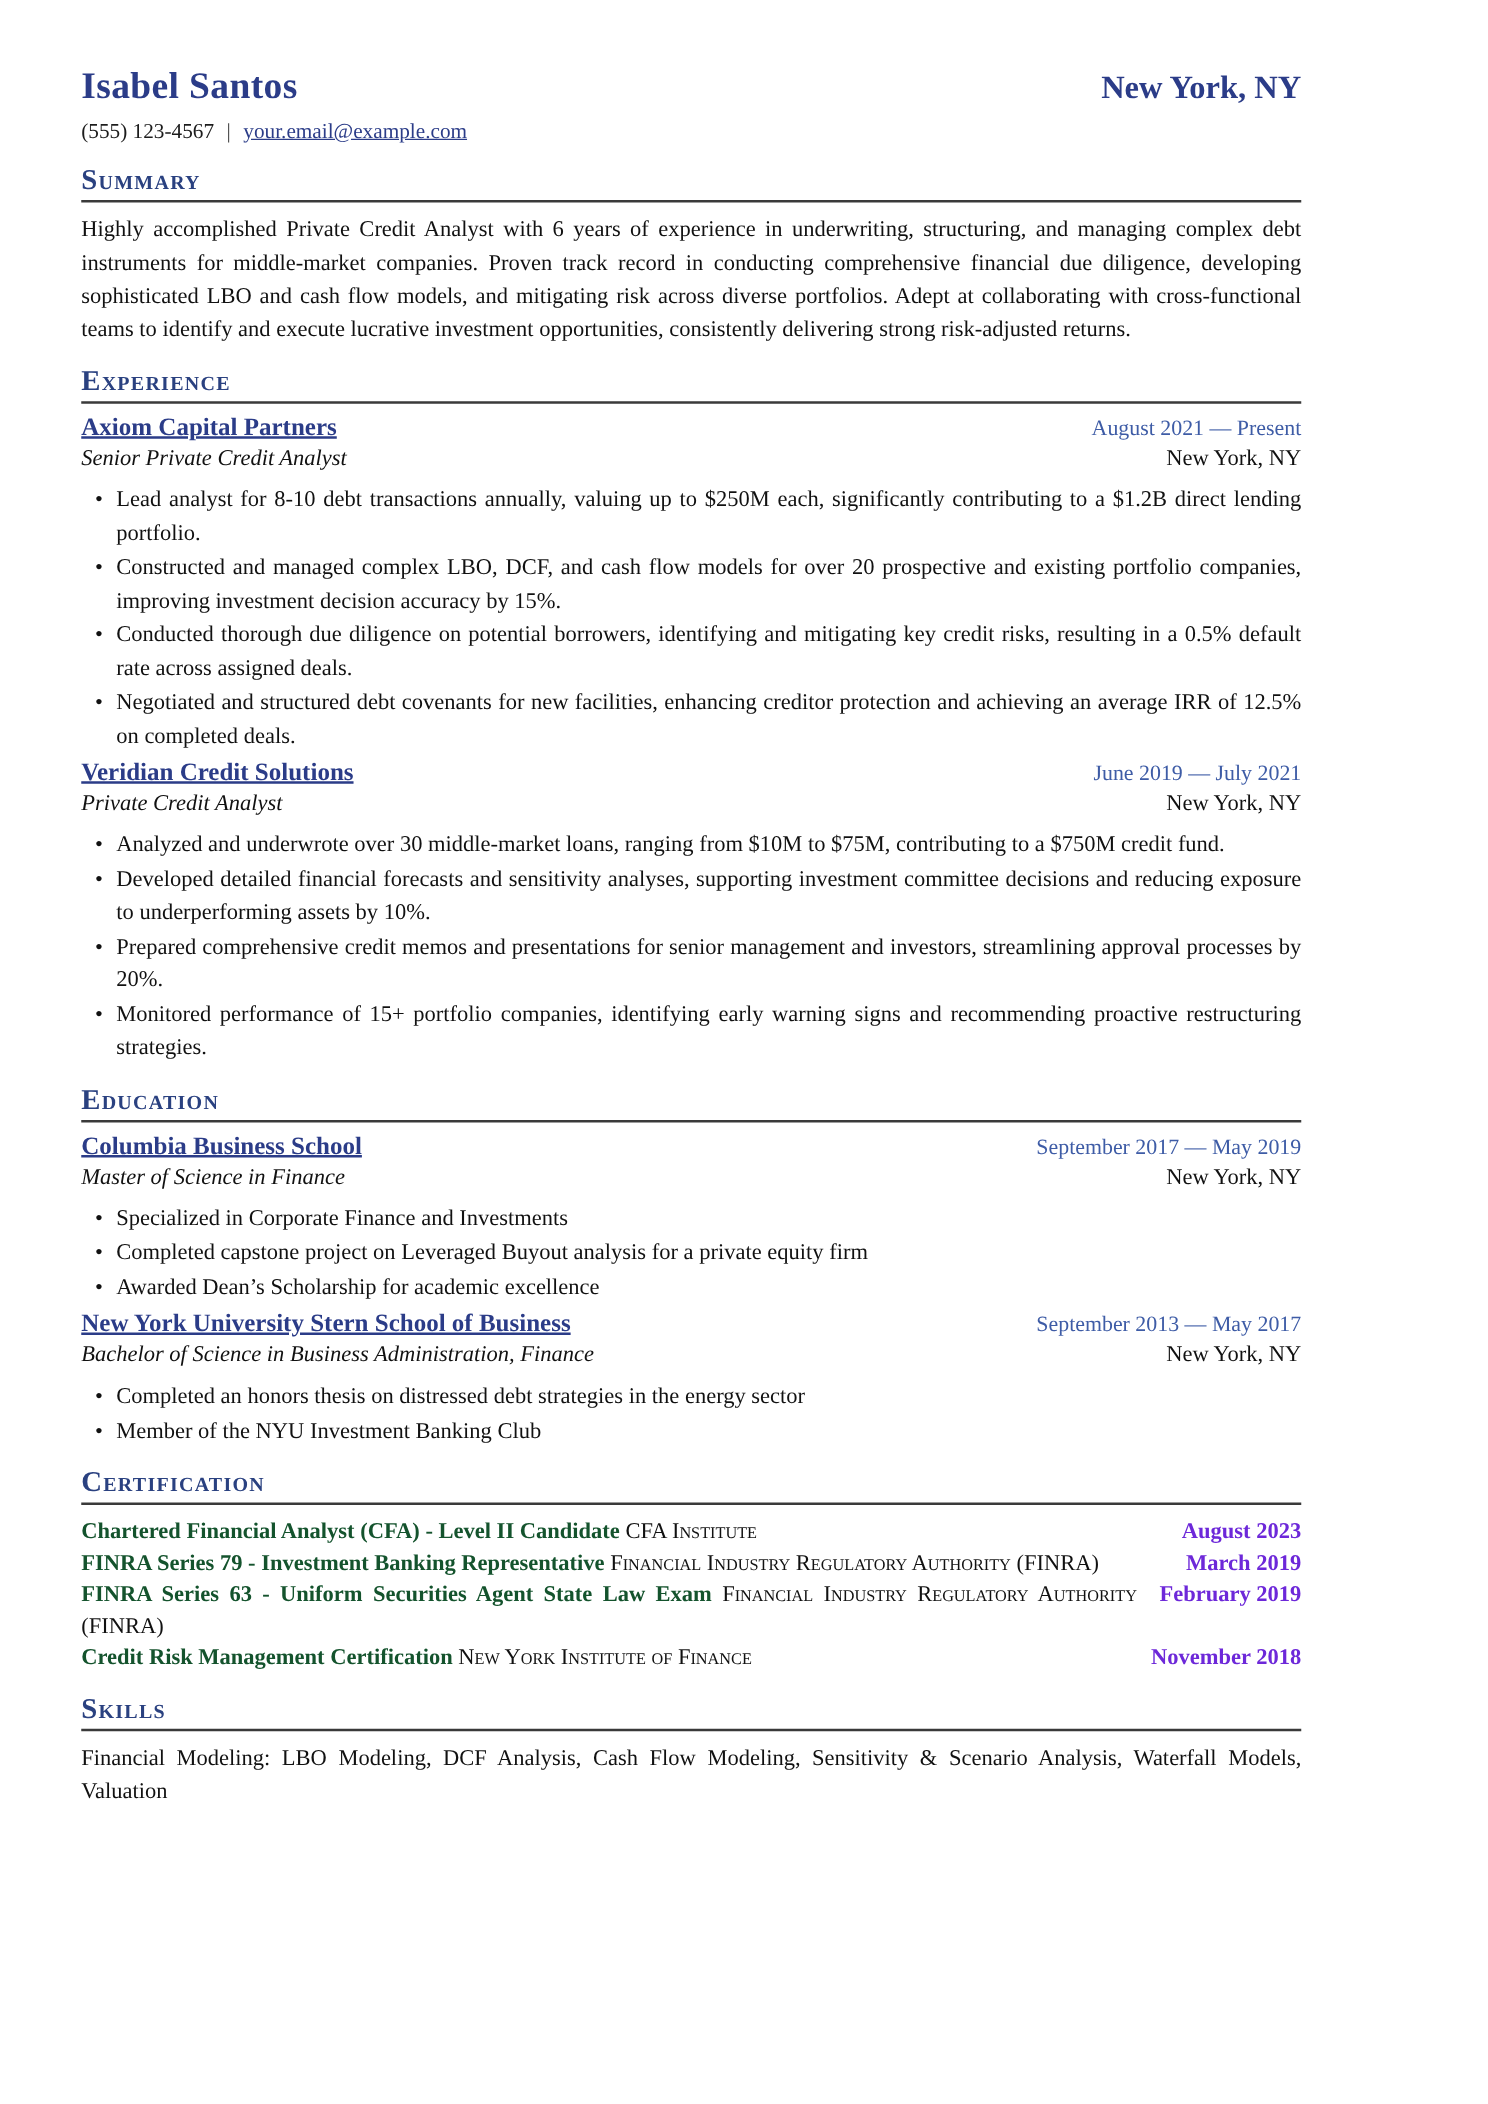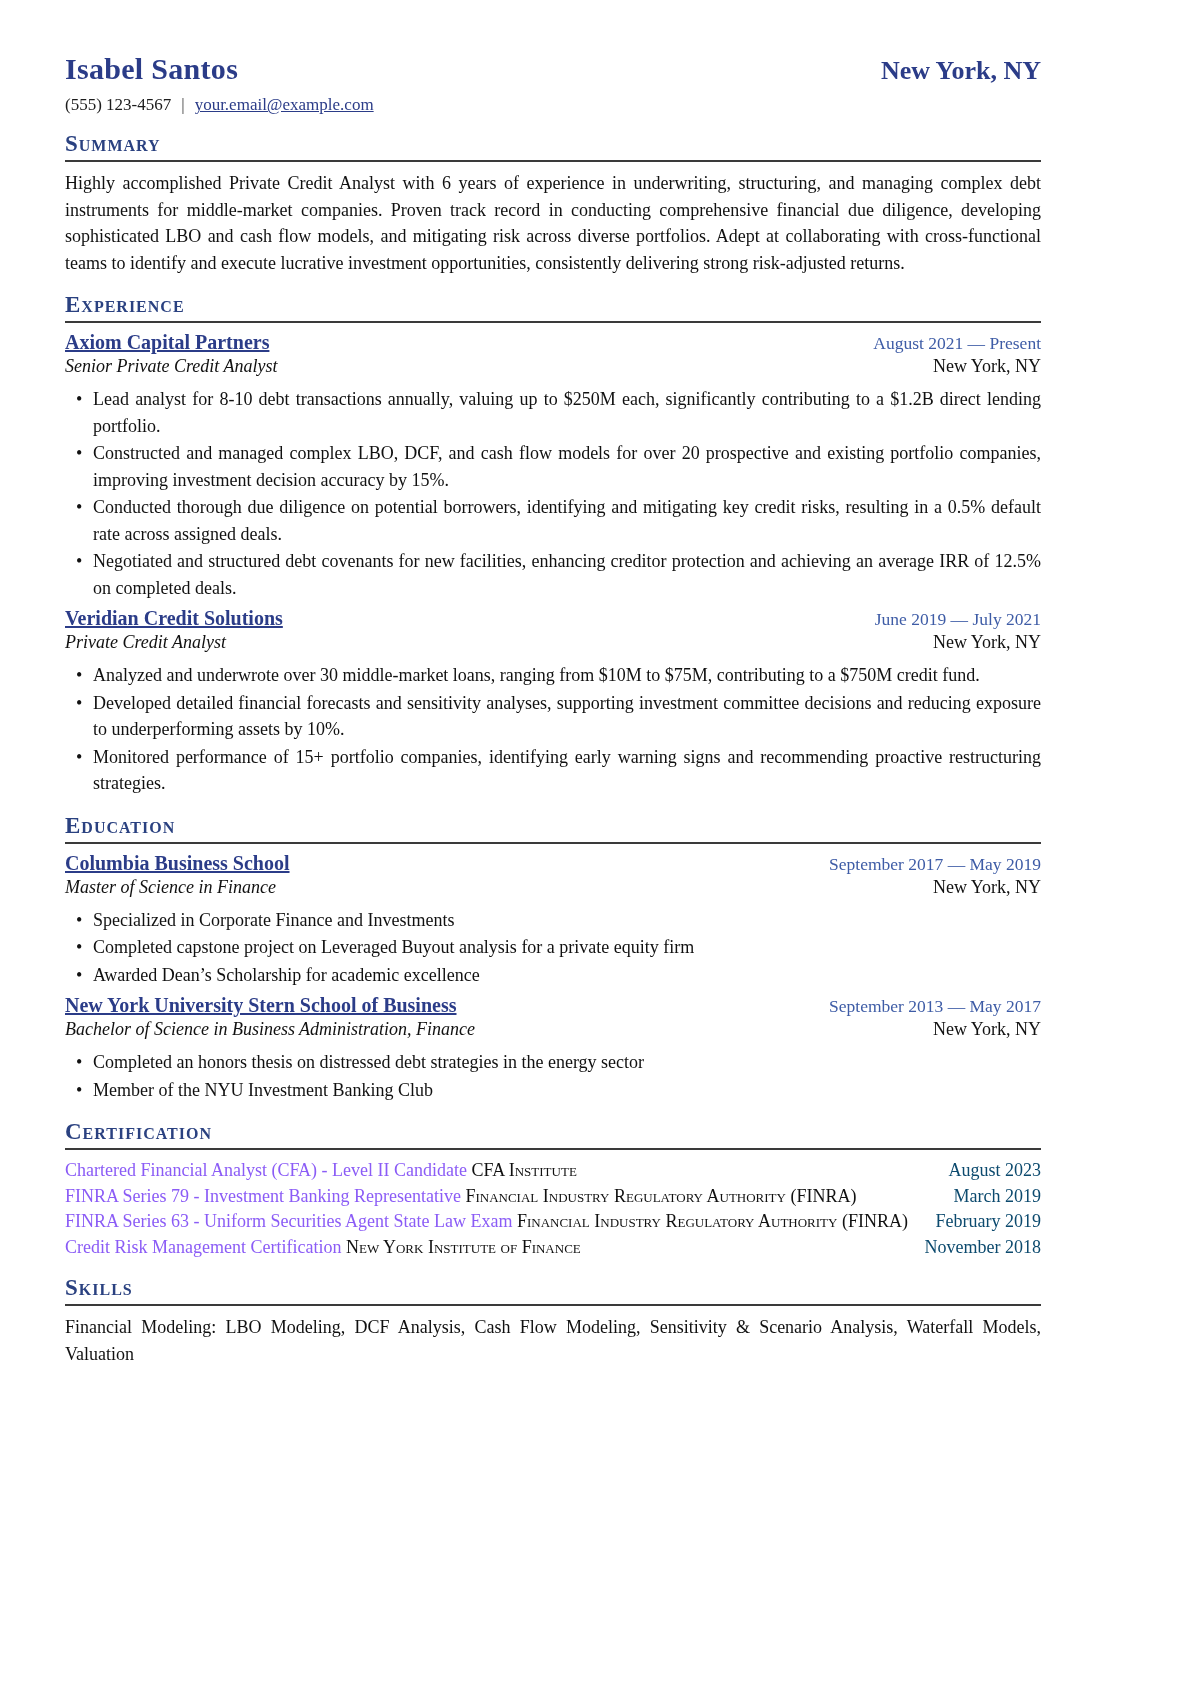--- a/index.html
+++ b/index.html
@@ -111,24 +111,25 @@
   
   .cert {
     font-size: 18px;
     line-height: 24.5px;
     text-align: justify;
     margin-bottom: 1px;
   }
   .cert::after { content: ""; display: block; clear: both; }
   .cert .cdate {
     float: right;
-    color: #0c4a6e;
+    color: #6d28d9;
     margin-left: 18px;
-  }
-  .cert .cname { font-weight: 400; color: #8b5cf6; }
+    font-weight: bold;
+  }
+  .cert .cname { font-weight: 700; color: #14532d; }
   .cert .corg { font-variant: small-caps; color: #111111; }
   
   .skill {
     font-size: 18px;
     line-height: 26.5px;
     text-align: justify;
   }
   .skill .scat { font-weight: 400; }
 </style>
 </head>
@@ -182,20 +183,21 @@
           <div class="erow">
             <span class="role">Private Credit Analyst</span>
             <span class="eloc">New York, NY</span>
           </div>
           <ul class="bullets">
 
               <li>Analyzed and underwrote over 30 middle-market loans, ranging from $10M to $75M, contributing to a $750M credit fund.</li>
 
               <li>Developed detailed financial forecasts and sensitivity analyses, supporting investment committee decisions and reducing exposure to underperforming assets by 10%.</li>
 
+              <li>Prepared comprehensive credit memos and presentations for senior management and investors, streamlining approval processes by 20%.</li>
 
               <li>Monitored performance of 15+ portfolio companies, identifying early warning signs and recommending proactive restructuring strategies.</li>
             </ul>
         </div>
       </div>
   </section>
 
   <section>
     <h2 class="sec">Education</h2>
     <div>

